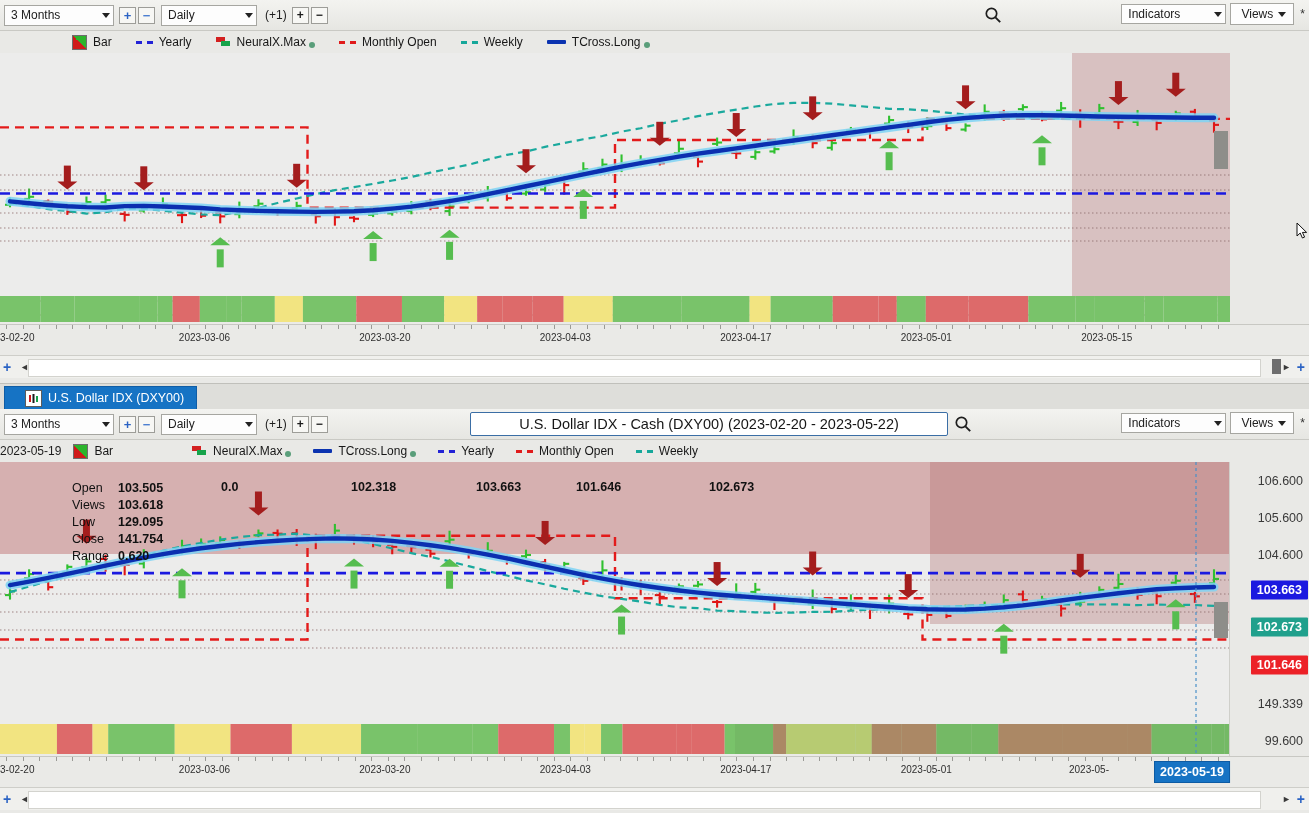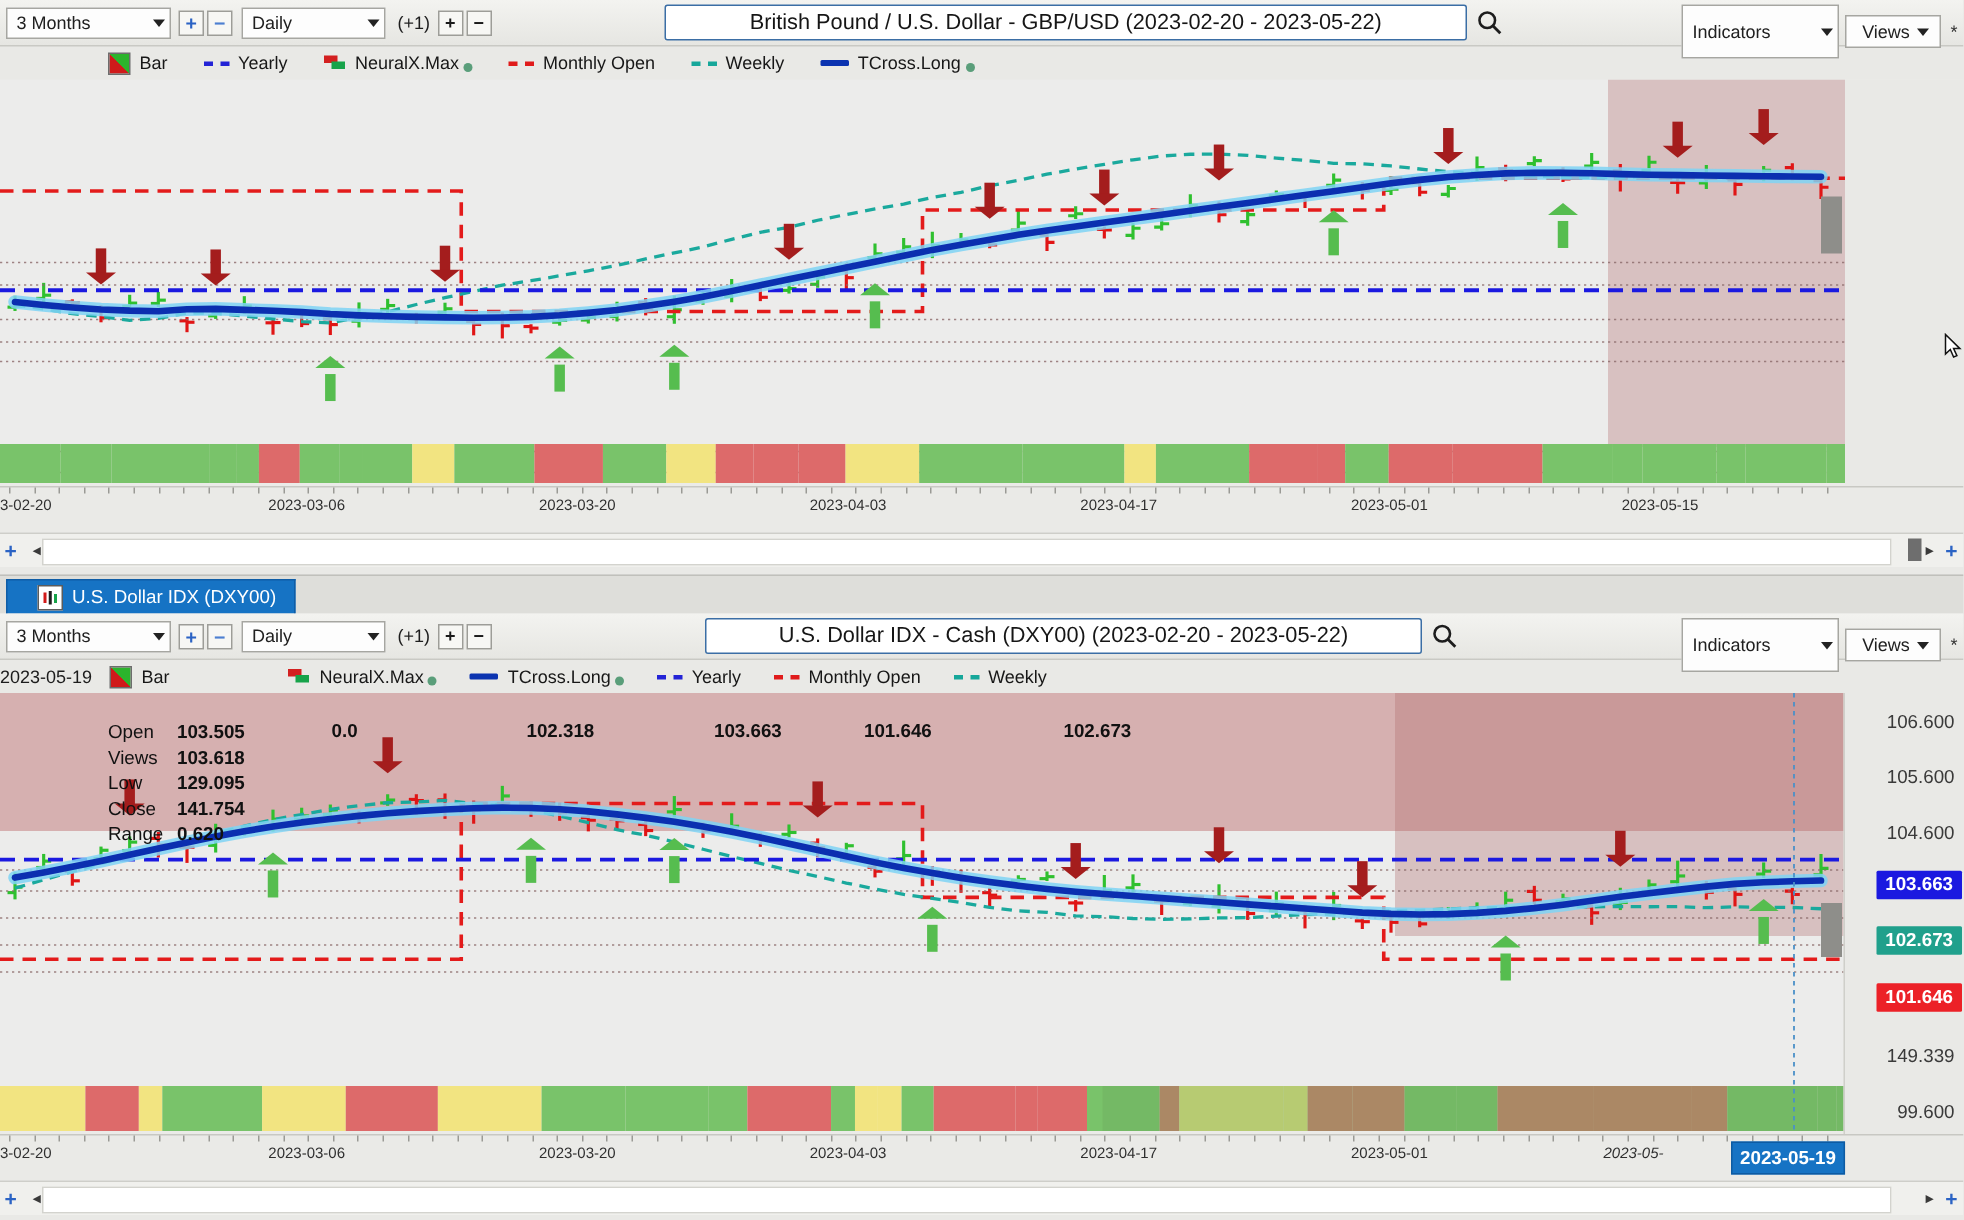--- a/index.html
+++ b/index.html
@@ -40,21 +40,21 @@
   .paren{margin-left:8px;margin-right:5px;font-size:12px;color:#1d1d1d;}
   .symbolbox{
     position:absolute;left:443px;top:3px;width:535px;height:24px;
     border:1px solid #3b6ea5;background:#fff;border-radius:2px;
     display:flex;align-items:center;justify-content:center;
     font-size:14.5px;color:#161616;box-sizing:border-box;
   }
   .searchicon{position:absolute;left:984px;top:6px;width:18px;height:18px;}
   .searchicon svg{display:block;}
   .right-ctrls{position:absolute;right:4px;top:3px;display:flex;align-items:center;gap:4px;}
-  .ind-sel{width:105px;height:36px;}
+  .ind-sel{width:105px;height:20px;}
   .views-sel{width:64px;height:22px;}
   .star{font-size:12px;color:#333;margin-left:2px;}
 
   
   .legend{
     height:22px;display:flex;align-items:center;
     background:#e9e9e6;font-size:12px;padding-left:6px;white-space:nowrap;
   }
   .lg{display:flex;align-items:center;margin-right:24px;}
   .lg .lbl{margin-left:6px;color:#171717;}
@@ -149,21 +149,20 @@
       <div class="sel" style="width:96px;margin-left:6px;">
         <span class="cap">Daily</span>
         <span class="caret"></span>
       </div>
       <span class="paren">(+1)</span>
       <div class="plusminus" style="margin-left:0;">
         <div class="sqbtn dark">+</div>
         <div class="sqbtn dark minus">−</div>
       </div>
 
-      <div class="symbolbox">British Pound / U.S. Dollar - GBP/USD (2023-02-20 - 2023-05-22)</div>
 
       <div class="searchicon">
         <svg width="18" height="18" viewBox="0 0 18 18">
           <circle cx="7.5" cy="7.5" r="5.2" fill="none" stroke="#1d1d1d" stroke-width="1.7"></circle>
           <line x1="11.4" y1="11.4" x2="16.2" y2="16.2" stroke="#1d1d1d" stroke-width="1.9"></line>
         </svg>
       </div>
 
       <div class="right-ctrls">
         <div class="sel ind-sel">
@@ -1038,21 +1037,21 @@
         </div>
     </div>
 
     <div class="xaxis" id="xax-bot">
         <div class="xtick edge" style="left: 0px;">3-02-20</div>
         <div class="xtick" style="left: 204.451px;">2023-03-06</div>
         <div class="xtick" style="left: 384.902px;">2023-03-20</div>
         <div class="xtick" style="left: 565.353px;">2023-04-03</div>
         <div class="xtick" style="left: 745.805px;">2023-04-17</div>
         <div class="xtick" style="left: 926.256px;">2023-05-01</div>
-        <div class="xtick" style="left: 1089px; font-style: italic;">2023-05-</div>
+        <div class="xtick" style="left: 1089px;">2023-05-</div>
         <div style="position: absolute; top: 0px; width: 1px; height: 4px; background: rgb(154, 154, 149); left: 6px;"></div>
         <div style="position: absolute; top: 0px; width: 1px; height: 4px; background: rgb(154, 154, 149); left: 22.6px;"></div>
         <div style="position: absolute; top: 0px; width: 1px; height: 4px; background: rgb(154, 154, 149); left: 39.2px;"></div>
         <div style="position: absolute; top: 0px; width: 1px; height: 4px; background: rgb(154, 154, 149); left: 55.8px;"></div>
         <div style="position: absolute; top: 0px; width: 1px; height: 4px; background: rgb(154, 154, 149); left: 72.4px;"></div>
         <div style="position: absolute; top: 0px; width: 1px; height: 4px; background: rgb(154, 154, 149); left: 89px;"></div>
         <div style="position: absolute; top: 0px; width: 1px; height: 4px; background: rgb(154, 154, 149); left: 105.6px;"></div>
         <div style="position: absolute; top: 0px; width: 1px; height: 4px; background: rgb(154, 154, 149); left: 122.2px;"></div>
         <div style="position: absolute; top: 0px; width: 1px; height: 4px; background: rgb(154, 154, 149); left: 138.8px;"></div>
         <div style="position: absolute; top: 0px; width: 1px; height: 4px; background: rgb(154, 154, 149); left: 155.4px;"></div>

